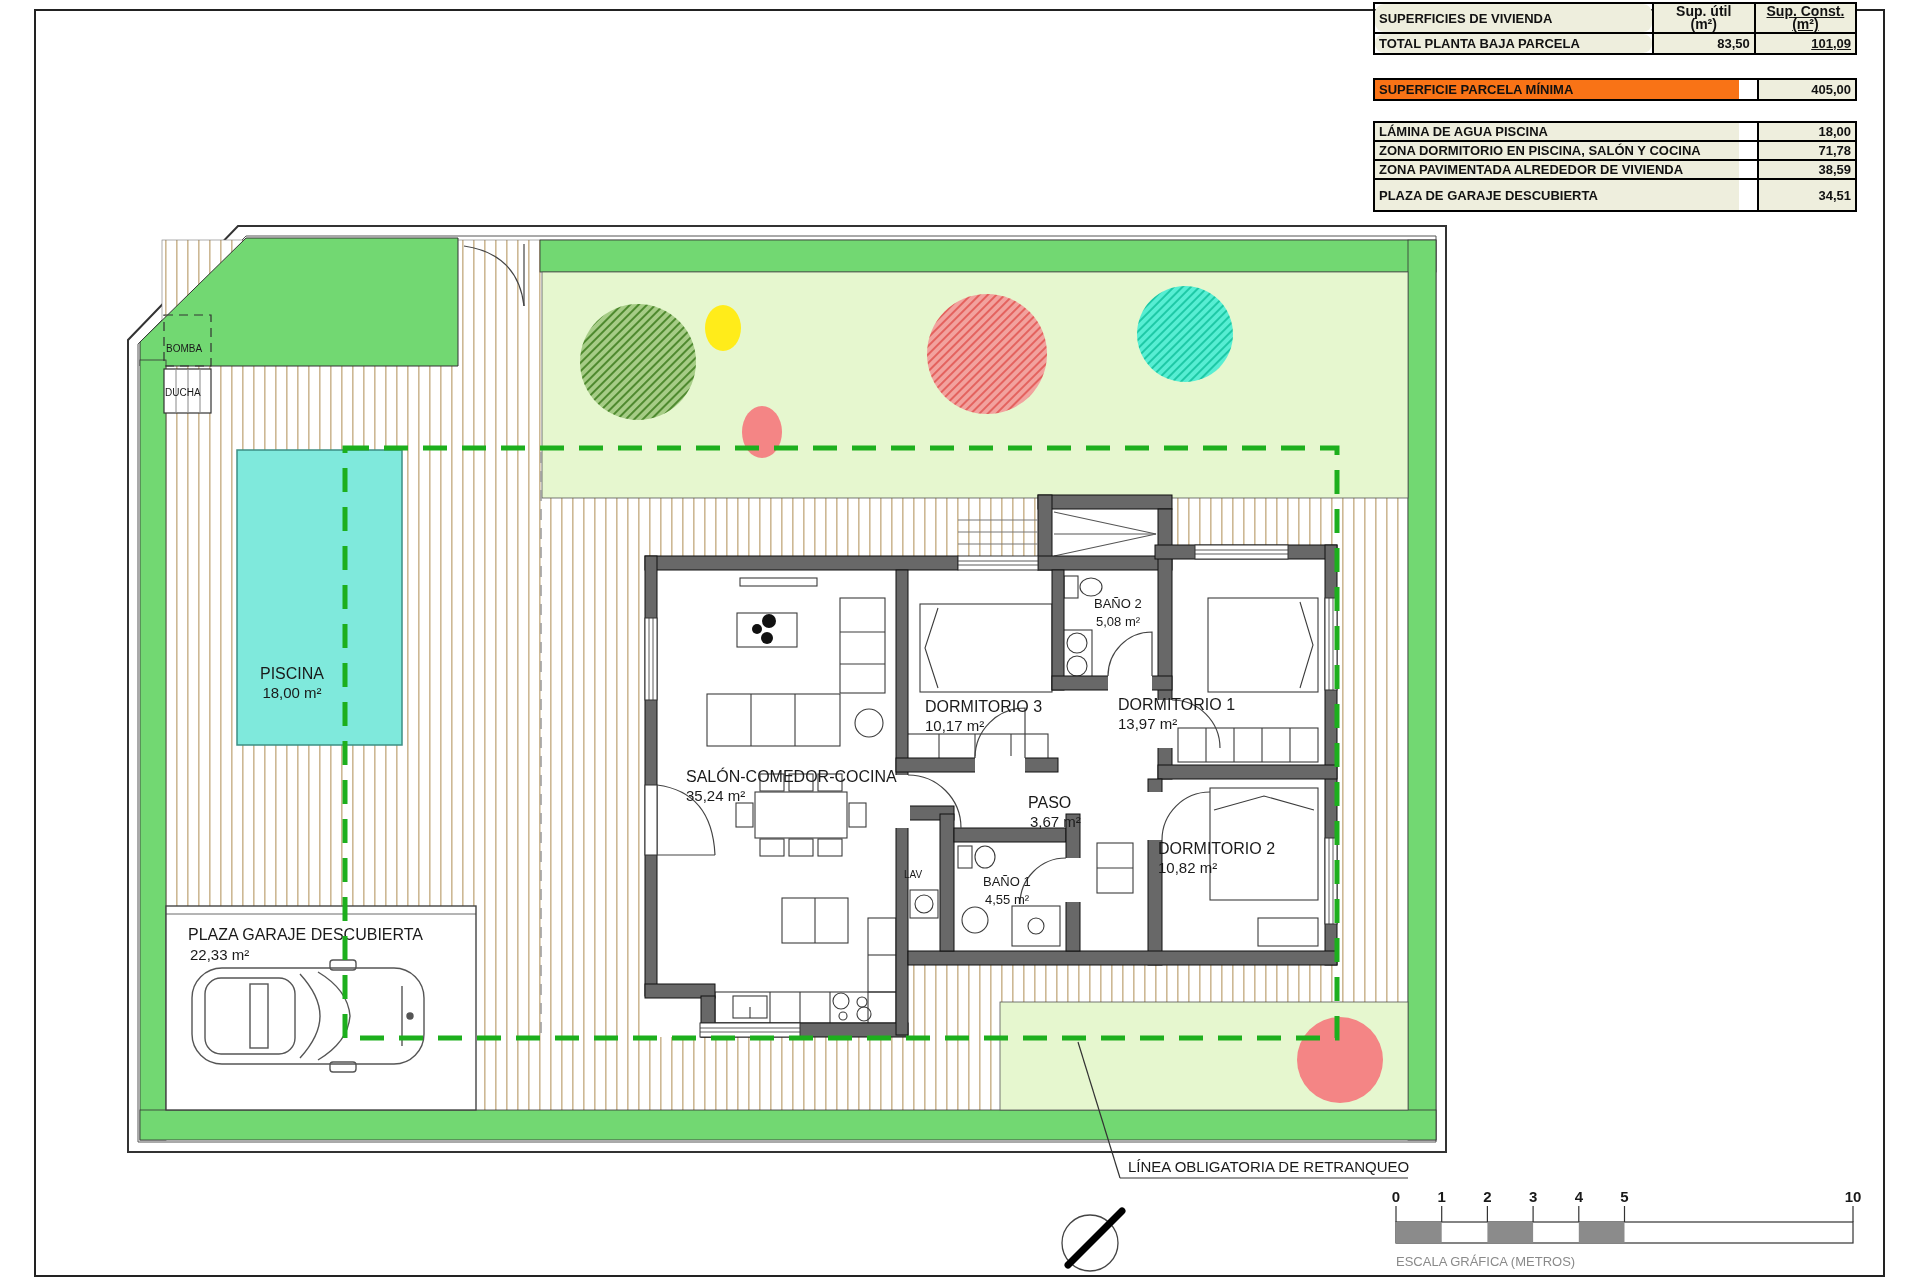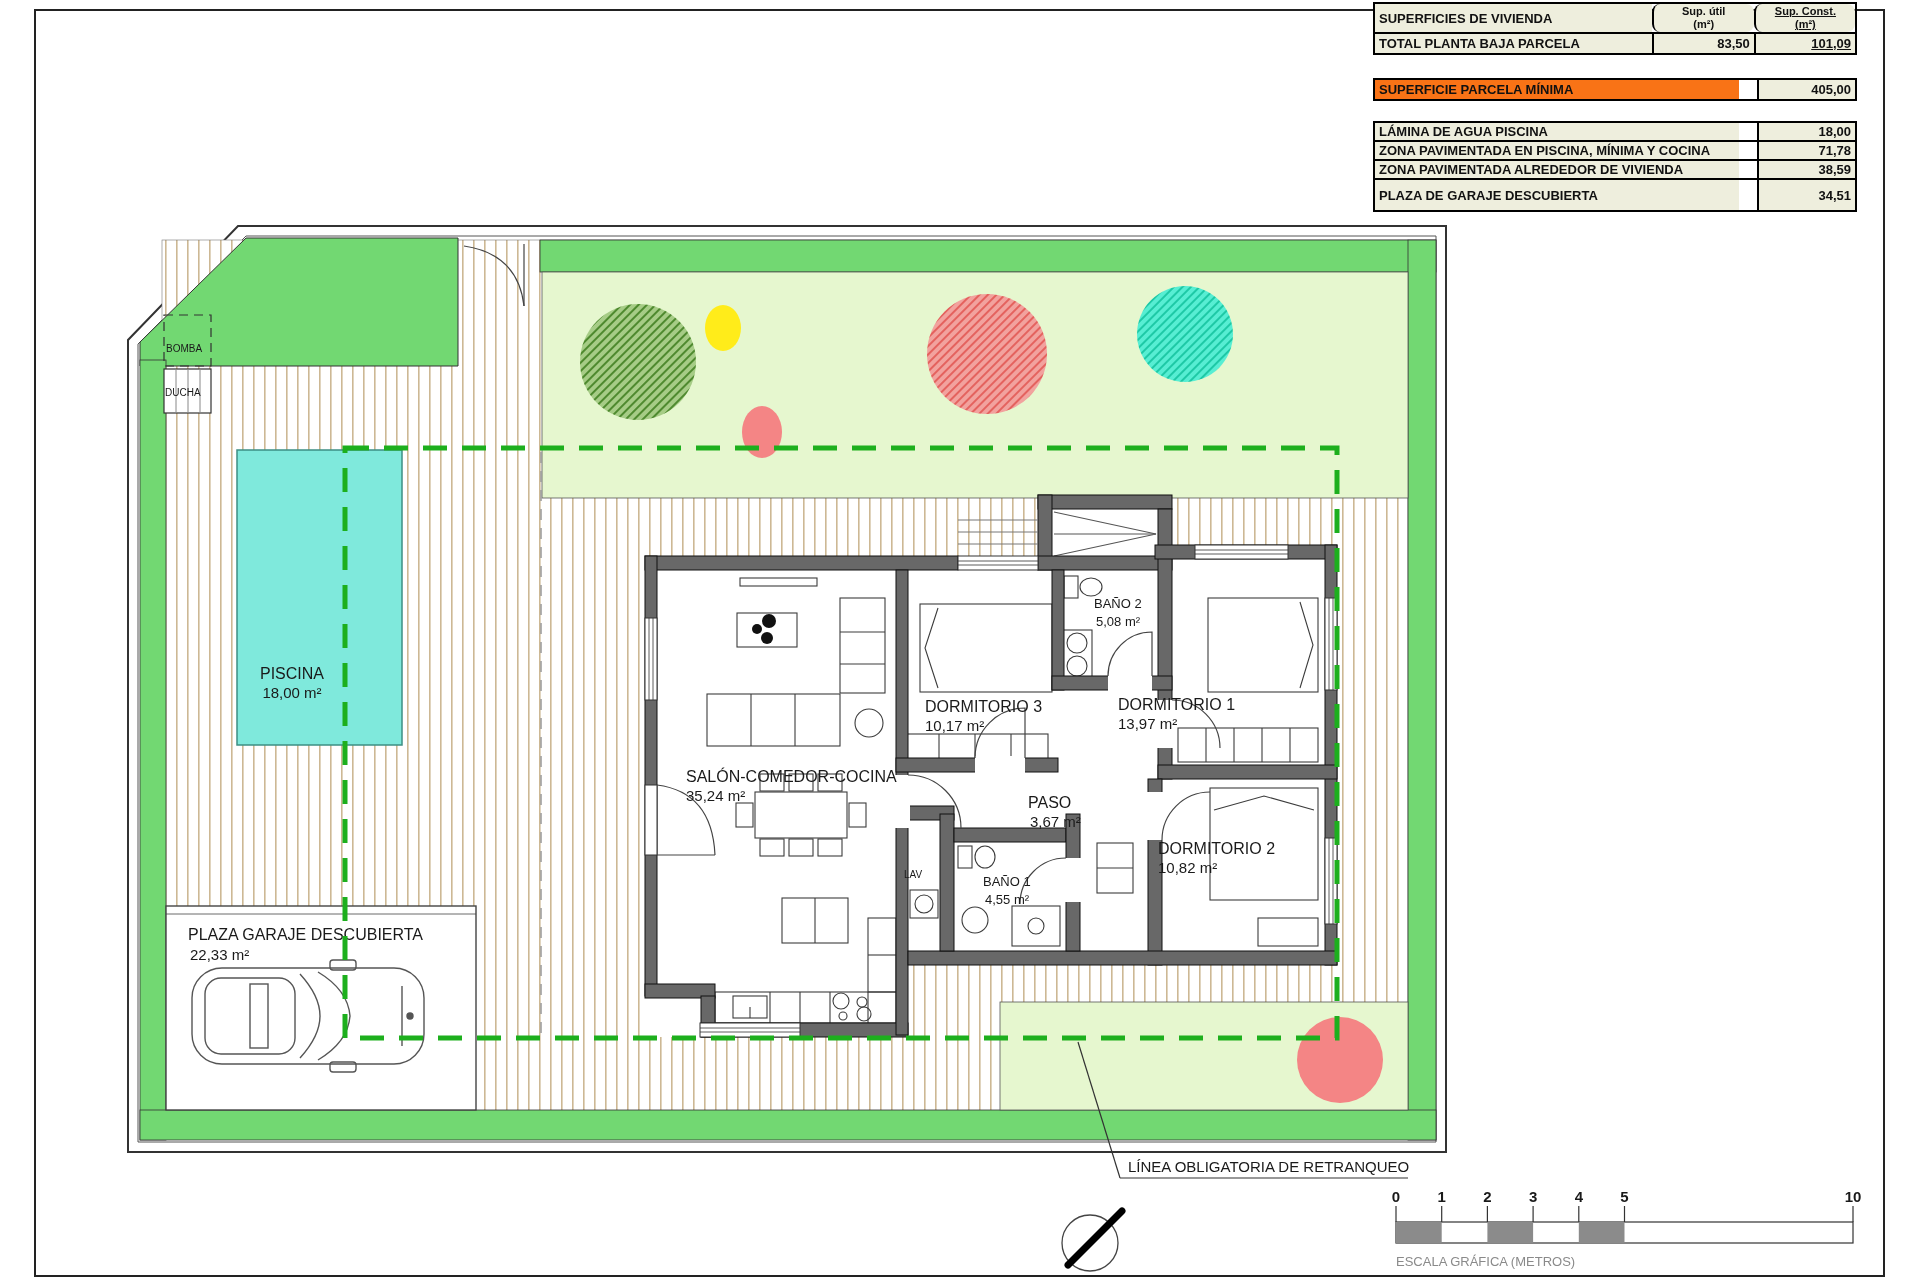--- a/index.html
+++ b/index.html
@@ -15,24 +15,24 @@
   .retr-lbl{font-size:15px;}
   
   .tbl{position:absolute;left:1373px;width:484px;box-sizing:border-box;
        font-size:13px;font-weight:bold;color:#111;}
   .trow{display:flex;box-sizing:border-box;border:2px solid #000;border-top-width:2px;}
   .trow + .trow{margin-top:-2px;}
   .tcell{box-sizing:border-box;padding:1px 4px;background:#eeeedd;overflow:hidden;
          white-space:nowrap;display:flex;align-items:center;}
   .tcell.val{justify-content:flex-end;}
   .tcell + .tcell{border-left:2px solid #000;}
-  .hdr2{flex-direction:column;justify-content:center;line-height:13px;text-align:center;font-size:11px;border-radius:8px;}
+  .hdr2{flex-direction:column;justify-content:center;line-height:13px;text-align:center;font-size:14px;}
   .blue .tcell{background:#f97316;}
   .blue .tcell.val{background:#eeeedd;}
-  .w-name1{width:279px;}.w-v1{width:103px;}.w-v2{width:102px;text-decoration:underline;}
+  .w-name1{width:279px;border-radius:9px;}.w-v1{width:103px;}.w-v2{width:102px;text-decoration:underline;}
   .w-name2{width:382px;}.w-v3{width:102px;margin-left:18px;}
 </style>
 </head>
 <body>
 
 <div class="stage">
 <svg width="1920" height="1280" viewBox="0 0 1920 1280">
   <defs>
     <pattern id="paving" width="11" height="12" patternUnits="userSpaceOnUse">
       <rect width="11" height="12" fill="#ffffff"></rect>
@@ -389,21 +389,21 @@
     <div class="tcell w-v3 val">405,00</div>
   </div>
 </div>
 
 <div class="tbl" style="top:121px">
   <div class="trow" style="height:21px">
     <div class="tcell w-name2">LÁMINA DE AGUA PISCINA</div>
     <div class="tcell w-v3 val">18,00</div>
   </div>
   <div class="trow" style="height:21px">
-    <div class="tcell w-name2">ZONA PAVIMENTADA EN PISCINA, MÍNIMA Y COCINA</div>
+    <div class="tcell w-name2">ZONA DORMITORIO EN PISCINA, SALÓN Y COCINA</div>
     <div class="tcell w-v3 val">71,78</div>
   </div>
   <div class="trow" style="height:21px">
     <div class="tcell w-name2">ZONA PAVIMENTADA ALREDEDOR DE VIVIENDA</div>
     <div class="tcell w-v3 val">38,59</div>
   </div>
   <div class="trow" style="height:34px">
     <div class="tcell w-name2">PLAZA DE GARAJE DESCUBIERTA</div>
     <div class="tcell w-v3 val">34,51</div>
   </div>

